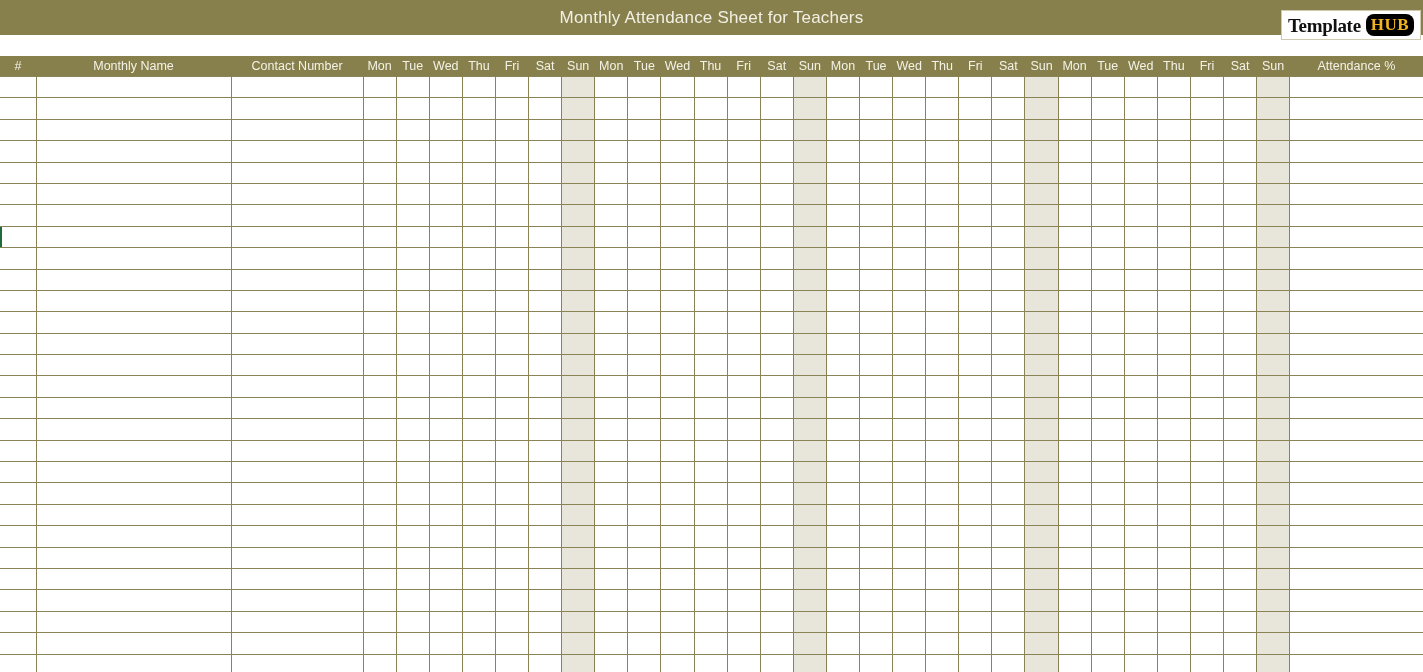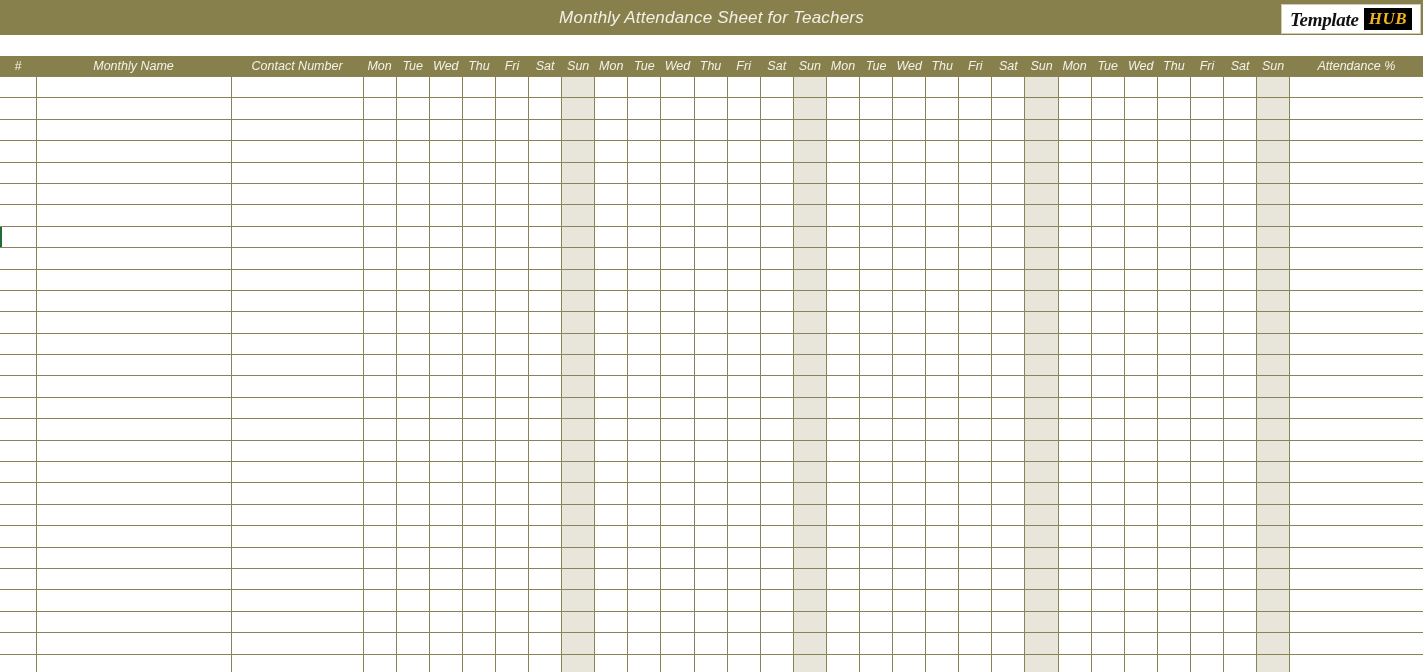--- a/index.html
+++ b/index.html
@@ -13,21 +13,20 @@
     overflow: hidden;
     font-family: "Liberation Sans", sans-serif;
   }
 
   #sheet {
     position: relative;
     width: 1423px;
     height: 672px;
     background: #ffffff;
     overflow: hidden;
-    font-style: italic;
   }
 
   
   .titlebar {
     position: relative;
     height: 35px;
     background: #87804d;
     display: flex;
     align-items: center;
     justify-content: center;
@@ -37,21 +36,21 @@
     font-size: 17px;
     font-weight: 400;
     letter-spacing: 0.2px;
     white-space: nowrap;
   }
 
   
   .logo {
     position: absolute;
     right: 2px;
-    top: 4px;
+    top: 10px;
     height: 30px;
     width: 140px;
     background: #ffffff;
     border: 1px solid #cfcab0;
     display: flex;
     align-items: center;
     justify-content: center;
     box-sizing: border-box;
     padding: 0 4px;
   }
@@ -66,20 +65,21 @@
   .logo-badge {
     background: #000000;
     color: #f0b323;
     font-family: "Liberation Serif", serif;
     font-weight: bold;
     font-size: 17px;
     letter-spacing: 0.5px;
     padding: 2px 5px 3px 5px;
     margin-left: 5px;
     line-height: 1;
+    border-radius: 8px;
   }
 
   
   .gap-band {
     height: 21px;
     background: #ffffff;
   }
 
   
   table.grid {

